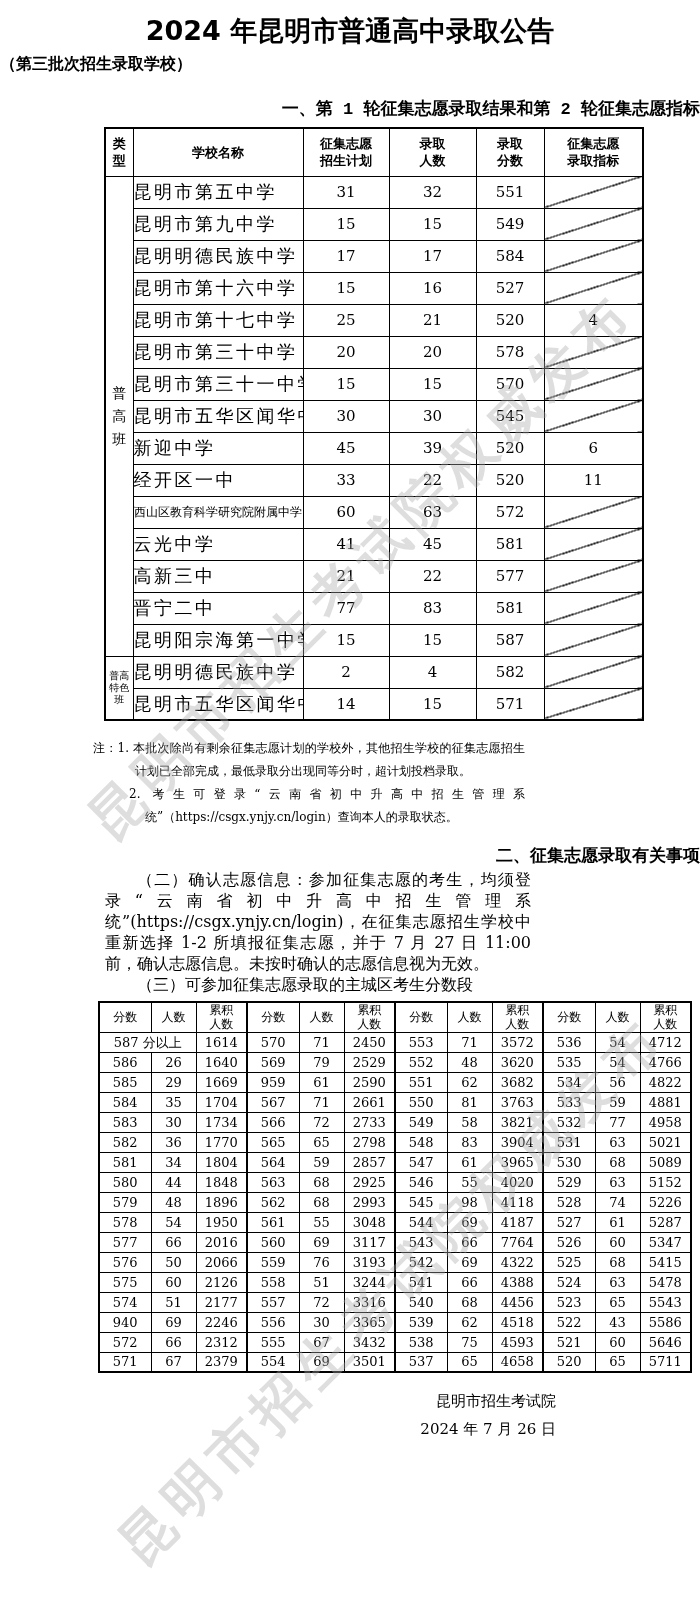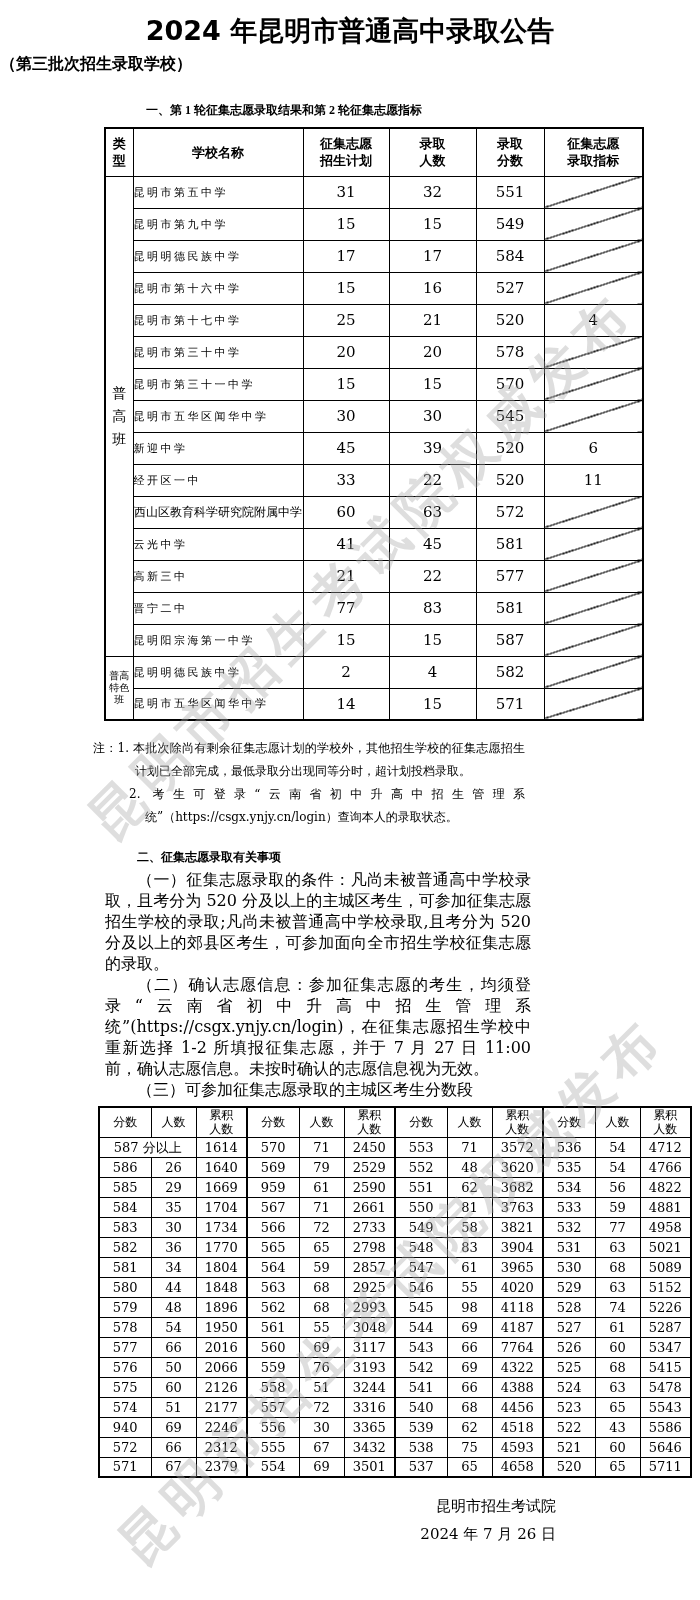--- a/index.html
+++ b/index.html
@@ -42,36 +42,37 @@
   }
   .doc-subtitle {
     margin-top: 5px;
     text-align: left;
     font-family: "DejaVu Sans", "Liberation Sans", sans-serif;
     font-size: 16px;
     font-weight: bold;
     line-height: 22px;
   }
   .sec-heading {
-    font-family: Liberation Serif, serif;
-    font-size: 12px;
+    font-family: Liberation Mono, monospace;
+    font-size: 17px;
     font-weight: bold;
     line-height: 24px;
+    text-align: right;
   }
   .h-one { margin: 23px 0 0 146px; }
   .h-two { margin: 16px 0 0 137px; }
 
   
   table { border-collapse: collapse; table-layout: fixed; background: transparent; }
   .adm-table { width: 538px; margin: 5px 0 0 104px; border: 2px solid #000; }
   .adm-table th, .adm-table td { border: 1px solid #000; padding: 0; }
   .adm-table thead tr { height: 48px; }
   .adm-table th { font-size: 13px; font-weight: bold; line-height: 17px; text-align: center; vertical-align: middle; }
   .adm-table tbody tr { height: 32px; }
-  .school { text-align: left; padding-left: 9px; font-size: 11px; letter-spacing: 2.5px; white-space: nowrap; overflow: hidden; }
+  .school { text-align: left; padding-left: 9px; font-size: 18px; letter-spacing: 2.5px; white-space: nowrap; overflow: hidden; }
   .school.tight { font-size: 12px; letter-spacing: 0; text-align: center; }
   .num { text-align: center; font-size: 15px; }
   .slash {
     background-image: linear-gradient(to bottom right,
       transparent calc(50% - 0.7px), #222 calc(50% - 0.7px),
       #222 calc(50% + 0.7px), transparent calc(50% + 0.7px));
   }
   .type-cell { text-align: center; vertical-align: middle; }
   .type-cell.vert div { font-size: 14px; line-height: 23px; }
   .type-cell.small div { font-size: 10px; line-height: 12px; }
@@ -264,21 +265,20 @@
     </table>
 
     <div class="notes">
       <div class="note-first"><span>注：</span><span>1. 本批次除尚有剩余征集志愿计划的学校外，其他招生学校的征集志愿招生计划已全部完成，最低录取分出现同等分时，超计划投档录取。</span></div>
       <div class="note-second">2. 考生可登录“云南省初中升高中招生管理系统”（https://csgx.ynjy.cn/login）查询本人的录取状态。</div>
     </div>
 
     <div class="sec-heading h-two">二、征集志愿录取有关事项</div>
 
     <div class="body-para">
-      <p>（一）征集志愿录取的条件：凡尚未被普通高中学校录取，且考分为 520 分及以上的主城区考生，可参加征集志愿招生学校的录取;凡尚未被普通高中学校录取,且考分为 520 分及以上的郊县区考生，可参加面向全市招生学校征集志愿的录取。</p>
       <p>（二）确认志愿信息：参加征集志愿的考生，均须登录“云南省初中升高中招生管理系统”(https://csgx.ynjy.cn/login)，在征集志愿招生学校中重新选择 1-2 所填报征集志愿，并于 7 月 27 日 11:00 前，确认志愿信息。未按时确认的志愿信息视为无效。</p>
       <p>（三）可参加征集志愿录取的主城区考生分数段</p>
     </div>
 
     <table class="score-table">
       <colgroup>
         <col style="width:52px">
           <col style="width:45px">
           <col style="width:51px">
         <col style="width:52px">

